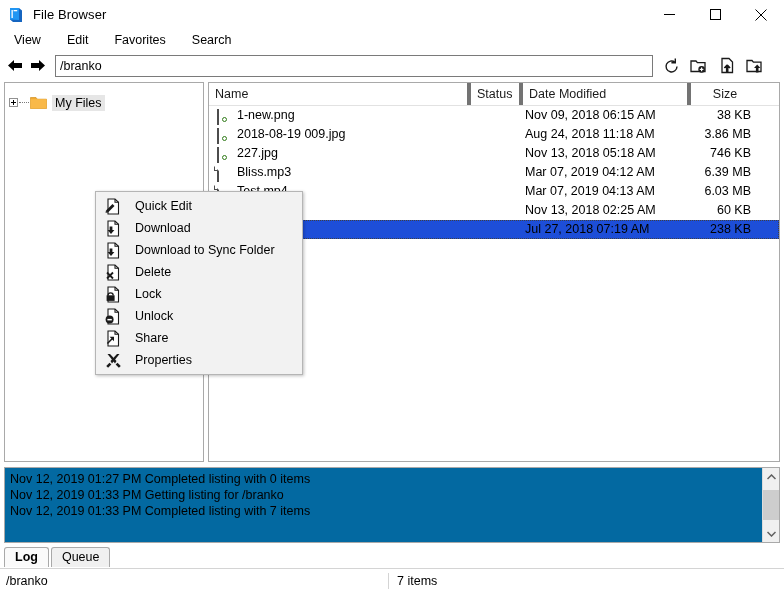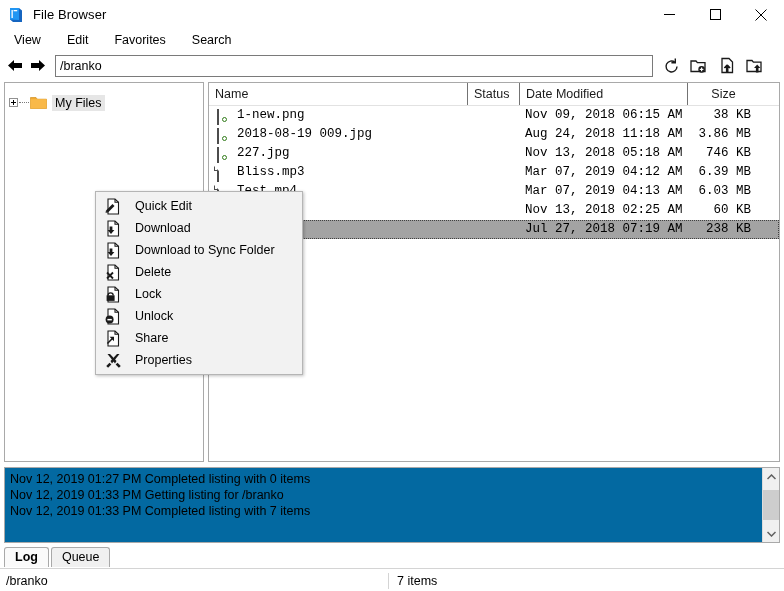--- a/index.html
+++ b/index.html
@@ -108,31 +108,31 @@
     position: relative; overflow: hidden;
   }
   .list-header {
     display: flex; height: 22px; border-bottom: 1px solid #e2e2e2; background: #ffffff;
     align-items: center;
   }
   .hcell {
     font-size: 12.5px; color: #1a1a1a; height: 22px; line-height: 22px;
     box-sizing: border-box; padding: 0 6px; position: relative;
   }
-  .hcell + .hcell { border-left: 1px solid #737373; }
+  .hcell + .hcell { border-left: 4px solid #737373; }
   .h-name { width: 258px; }
   .h-status { width: 52px; }
   .h-date { width: 168px; }
   .h-size { width: 72px; text-align: center; }
 
   .row {
-    display: flex; height: 19px; align-items: center; box-sizing: border-box; font-family: Liberation Mono, monospace;
+    display: flex; height: 19px; align-items: center; box-sizing: border-box;
   }
   .row.selected {
-    background: #a3a3a3; outline: 1px dotted #404040; outline-offset: -1px;
+    background: #1d4ed8; outline: 1px dotted #404040; outline-offset: -1px;
   }
   .cell { font-size: 12.5px; color: #000; height: 19px; line-height: 19px; box-sizing: border-box; padding: 0 6px; overflow: hidden; white-space: nowrap;}
   .c-name { width: 258px; display: flex; align-items: center; padding-left: 8px; }
   .c-status { width: 52px; }
   .c-date { width: 168px; }
   .c-size { width: 72px; text-align: right; padding-right: 8px; }
   .file-ico { width: 14px; height: 15px; position: relative; flex: none; margin-right: 6px; }
 
   
   .ico-doc {

